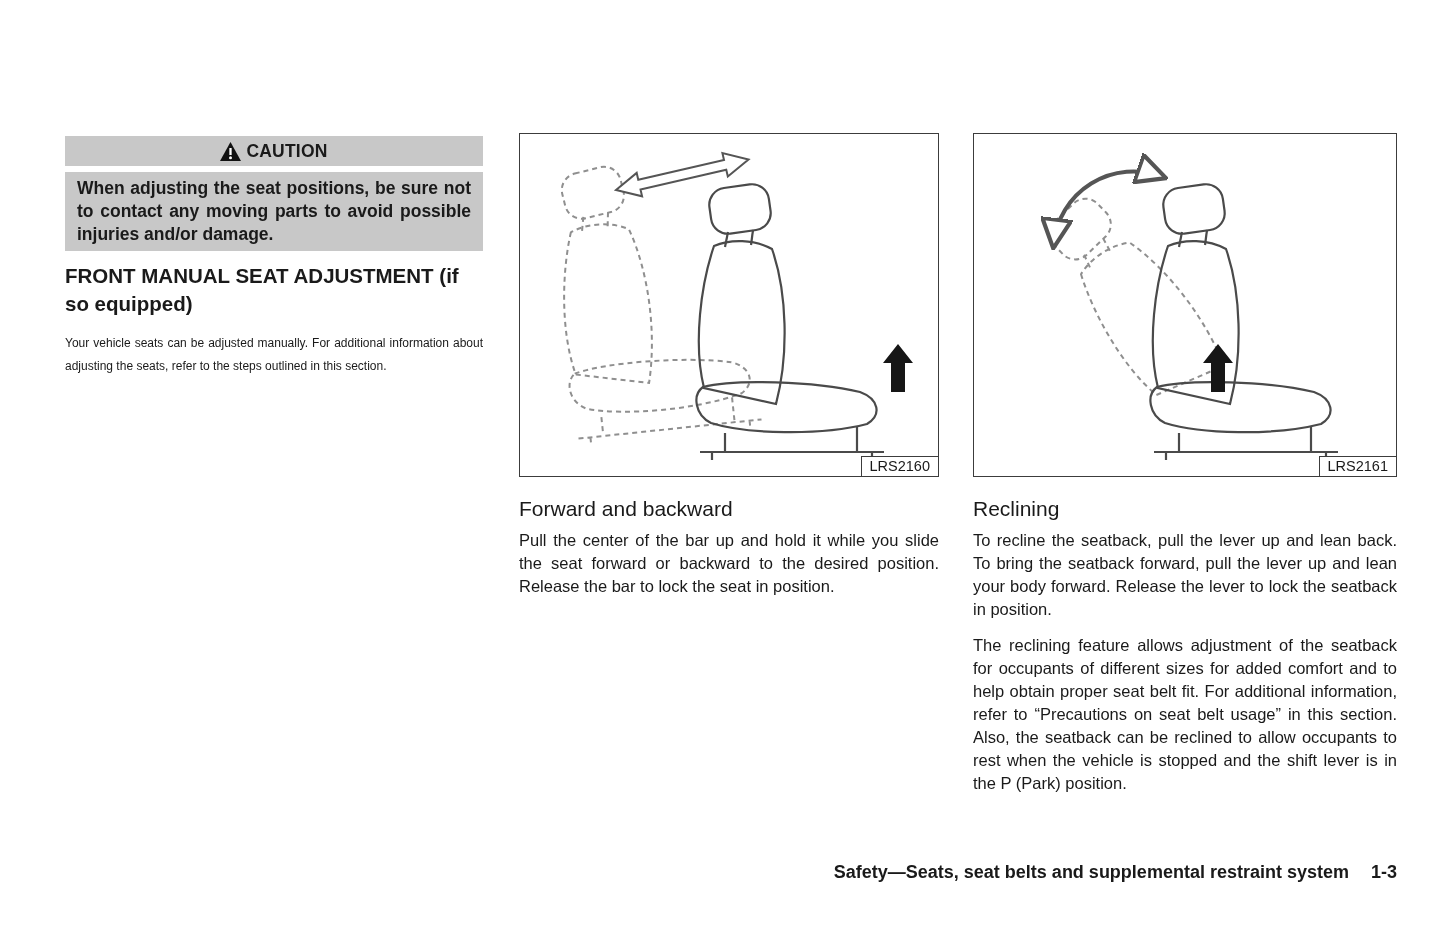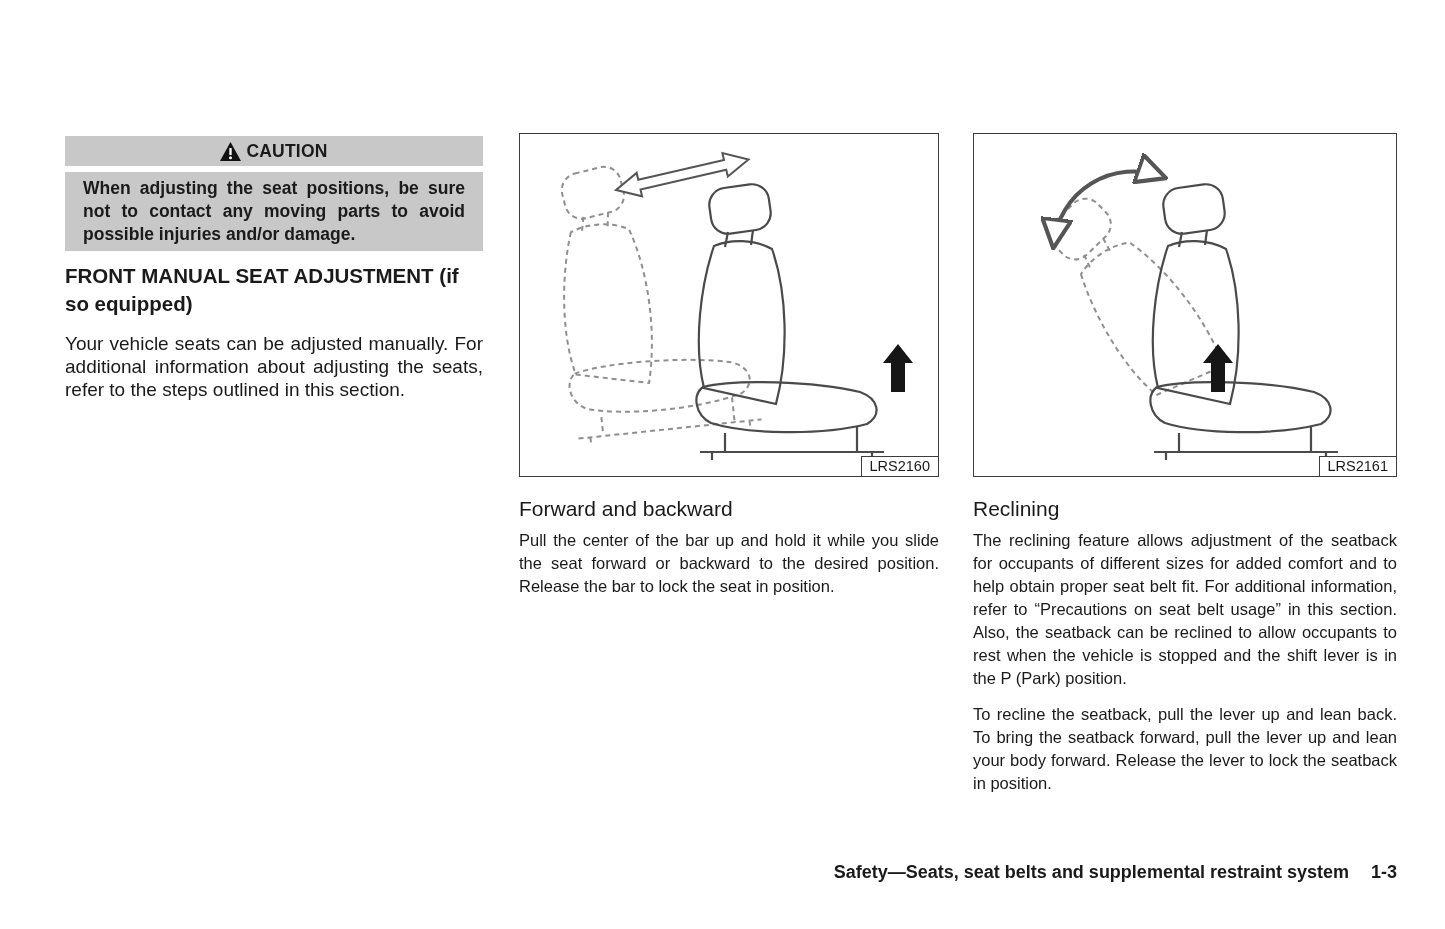--- a/index.html
+++ b/index.html
@@ -3,23 +3,23 @@
 <meta charset="utf-8">
 <style>
   *{box-sizing:border-box;margin:0;padding:0}
   html,body{background:#fff}
   body{font-family:"Liberation Sans",sans-serif;color:#1a1a1a;-webkit-font-smoothing:antialiased}
   .page{position:relative;width:1445px;height:929px;background:#fff;overflow:hidden}
 
   
   .col-left{position:absolute;left:65px;top:136px;width:418px}
   .caution-head{display:flex;align-items:center;justify-content:center;gap:5px;background:#c8c8c8;height:30px;font-size:17.5px;font-weight:700;letter-spacing:.2px}
-  .caution-body{margin-top:6px;background:#c8c8c8;padding:5px 18px;font-size:17.5px;font-weight:700;line-height:23px;text-align:justify}
+  .caution-body{margin-top:6px;background:#c8c8c8;padding:5px 12px;font-size:17.5px;font-weight:700;line-height:23px;text-align:justify}
   .section-heading{margin-top:11px;font-size:20.5px;font-weight:700;line-height:28px}
-  .intro{margin-top:14px;font-size:19px;line-height:23px;text-align:justify}
+  .intro{margin-top:14px;font-size:12px;line-height:23px;text-align:justify}
 
   
   .col{position:absolute;top:133px}
   .col.mid{left:519px;width:420px}
   .col.right{left:973px;width:424px}
   .figbox{position:relative;width:100%;height:344px;border:1px solid #3c3c3c;background:#fff}
   .figbox svg{display:block}
   .fig-label{position:absolute;right:0;bottom:0;border-top:1px solid #3c3c3c;border-left:1px solid #3c3c3c;background:#fff;padding:1px 8px 2px;font-size:14.5px}
   .sub-heading{margin-top:20px;font-size:21px;font-weight:400}
   .body-p{margin-top:8px;font-size:16.5px;line-height:23px;text-align:justify}
@@ -119,22 +119,22 @@
           <use href="#seatBaseB" transform="translate(42,18)"></use>
         </g>
 
         <path d="M80,108 A80,80 0 0 1 186,42" fill="none" stroke="#555" stroke-width="4" marker-start="url(#ahB)" marker-end="url(#ahB)"></path>
 
         <polygon points="0,0 15,19 7,19 7,48 -7,48 -7,19 -15,19" transform="translate(244,210)" fill="#161616"></polygon>
       </svg>
       <span class="fig-label">LRS2161</span>
     </figure>
     <h2 class="sub-heading">Reclining</h2>
+    <p class="body-p">To recline the seatback, pull the lever up and lean back. To bring the seatback forward, pull the lever up and lean your body forward. Release the lever to lock the seatback in position.</p>
     <p class="body-p">The reclining feature allows adjustment of the seatback for occupants of different sizes for added comfort and to help obtain proper seat belt fit. For additional information, refer to “Precautions on seat belt usage” in this section. Also, the seatback can be reclined to allow occupants to rest when the vehicle is stopped and the shift lever is in the P (Park) position.</p>
-    <p class="body-p">To recline the seatback, pull the lever up and lean back. To bring the seatback forward, pull the lever up and lean your body forward. Release the lever to lock the seatback in position.</p>
   </div>
 
   <div class="footer">
     <span class="foot-title">Safety—Seats, seat belts and supplemental restraint system</span>
     <span class="foot-num">1-3</span>
   </div>
 
 </div>
 
 </body></html>

